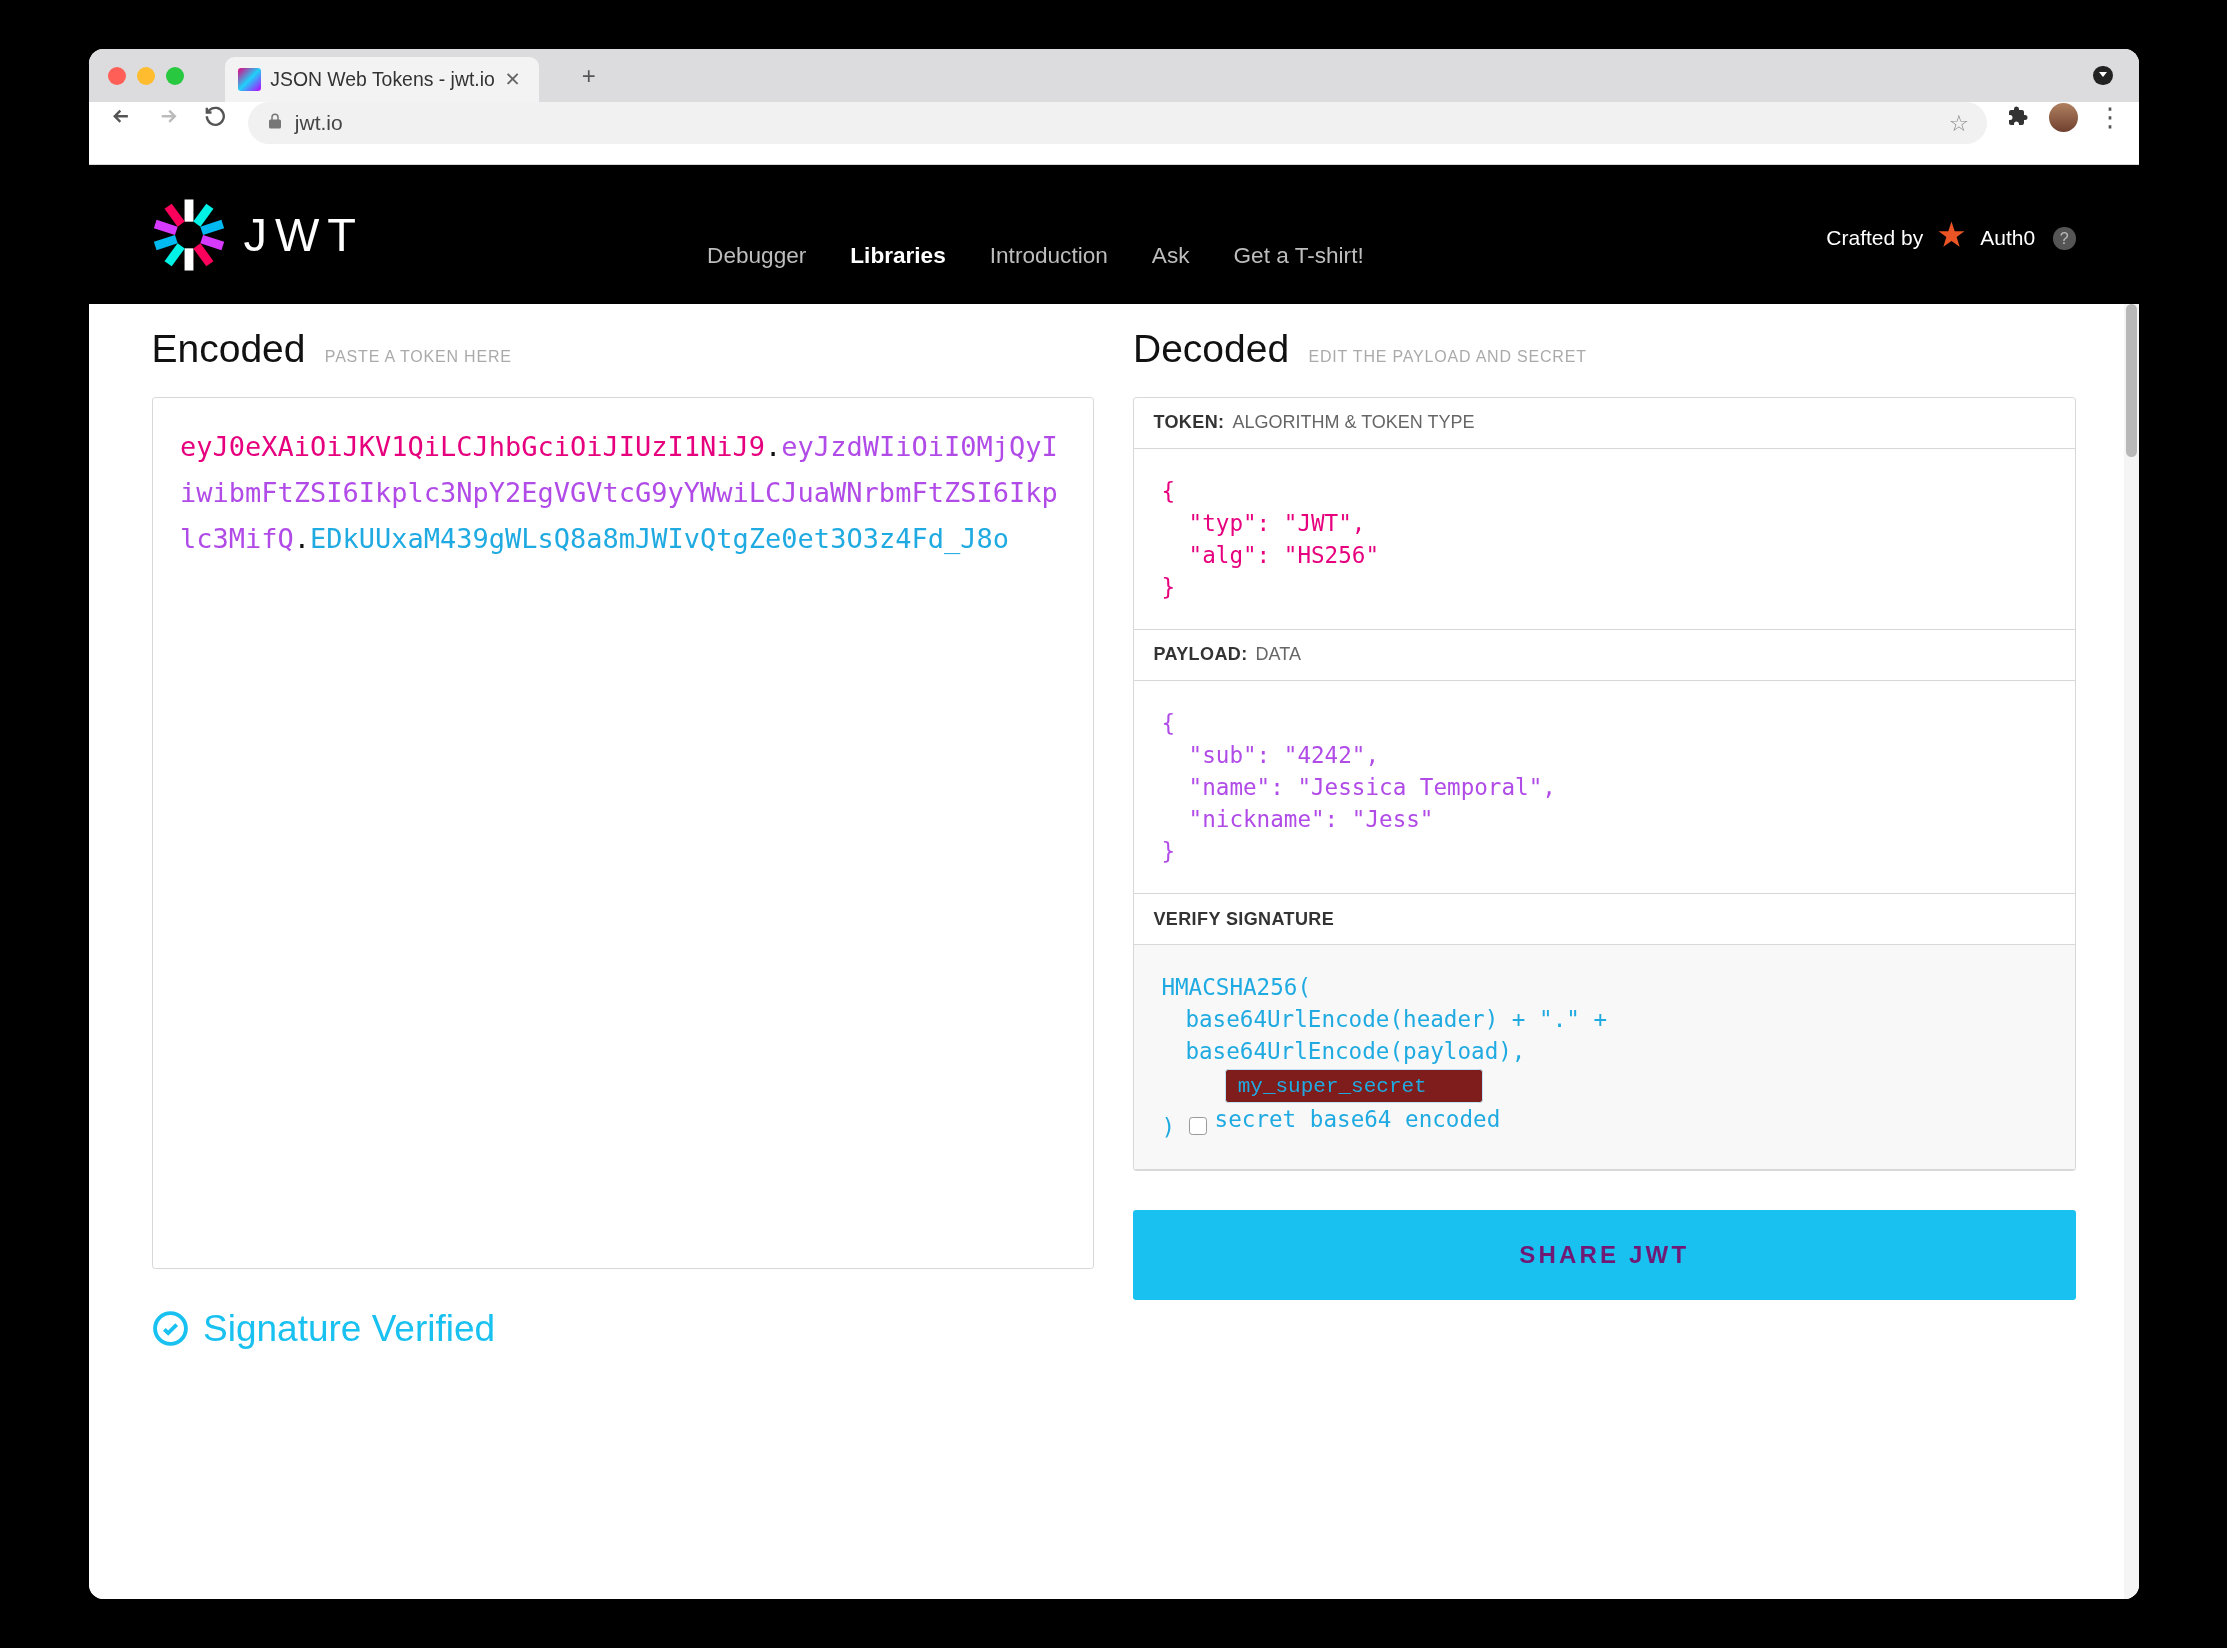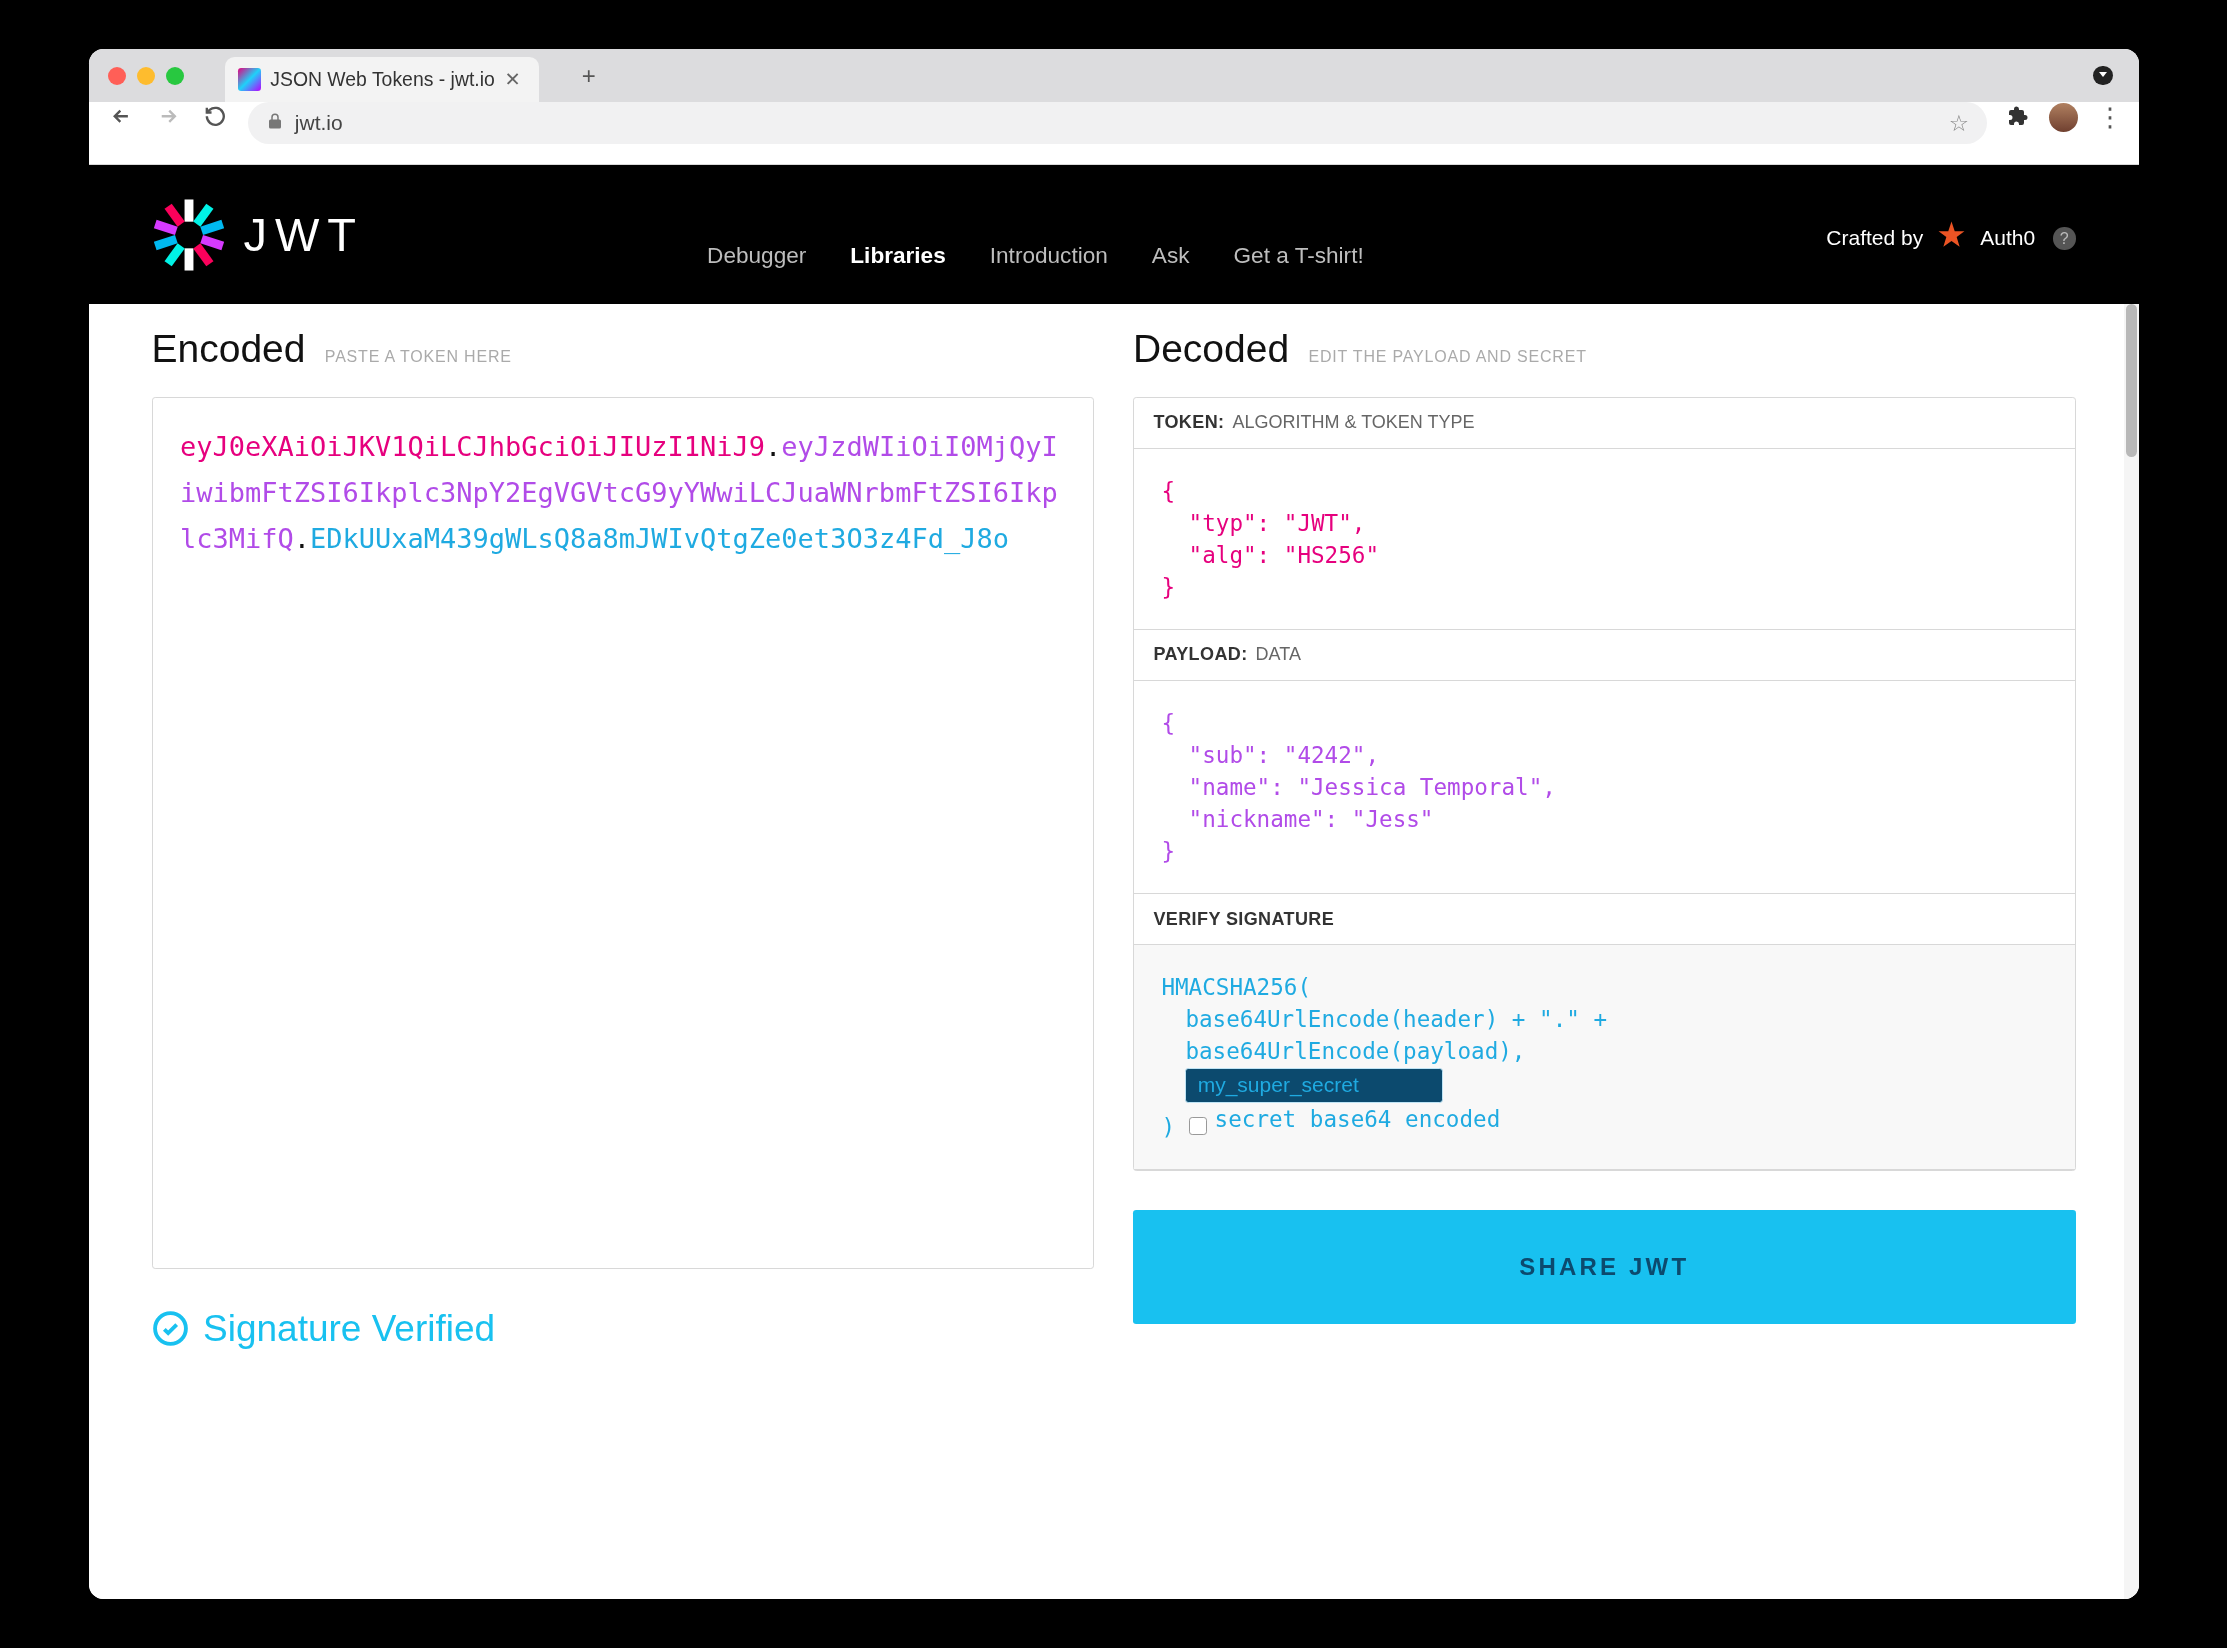--- a/index.html
+++ b/index.html
@@ -142,34 +142,34 @@
   line-height: 1.42;
   white-space: pre;
   border-bottom:0.8px solid #d8d8d8;
 }
 .dec-body.header-json { color:#e6007e; }
 .dec-body.payload-json { color:#b14be8; }
 .dec-body.sig { color:#1faae1; background:#f8f8f8; white-space:normal;}
 .dec-body.sig .line { display:block; padding-left: 0; }
 .dec-body.sig .indent { padding-left: 24px; display:block;}
 .secret-input {
-  font-family: Liberation Sans, sans-serif; font-size: 21px; color:#1faae1;
+  font-family: Liberation Mono, monospace; font-size: 21px; color:#1faae1;
   border:0.8px solid #bfe4f5; border-radius:3.2px; padding:4.8px 11.3px;
-  background:#0c4a6e; width: 258px;
+  background:#7f1d1d; width: 258px; margin-left: 40px;
 }
 .chklabel { display:inline-flex; align-items:flex-end; gap:8px; }
 .chk { width:18px; height:18px; border:1.2px solid #999; border-radius:3.2px; background:#fff; }
 
 
 .footer-row { display:flex; align-items:center; gap:32px; margin-top: 39px;}
 .sigver { display:flex; align-items:center; gap:14.5px; color:#18c1f0; font-size:37px; font-weight:400;}
 .sigver svg { width:37px; height:37px; }
 .sharebtn {
-  flex:1; background:#18c1f0; color:#0c4a6e; font-size:24px; letter-spacing:3.2px;
-  height:114px; border:none; border-radius:3.2px; font-weight:600;
+  flex:1; background:#18c1f0; color:#701a75; font-size:24px; letter-spacing:3.2px;
+  height:90px; border:none; border-radius:3.2px; font-weight:600;
   display:flex; align-items:center; justify-content:center; cursor:pointer;
 }
 </style>
 </head>
 <body>
 
 <div class="browser-window">
 
   <div class="titlebar">
     <div class="traffic">

